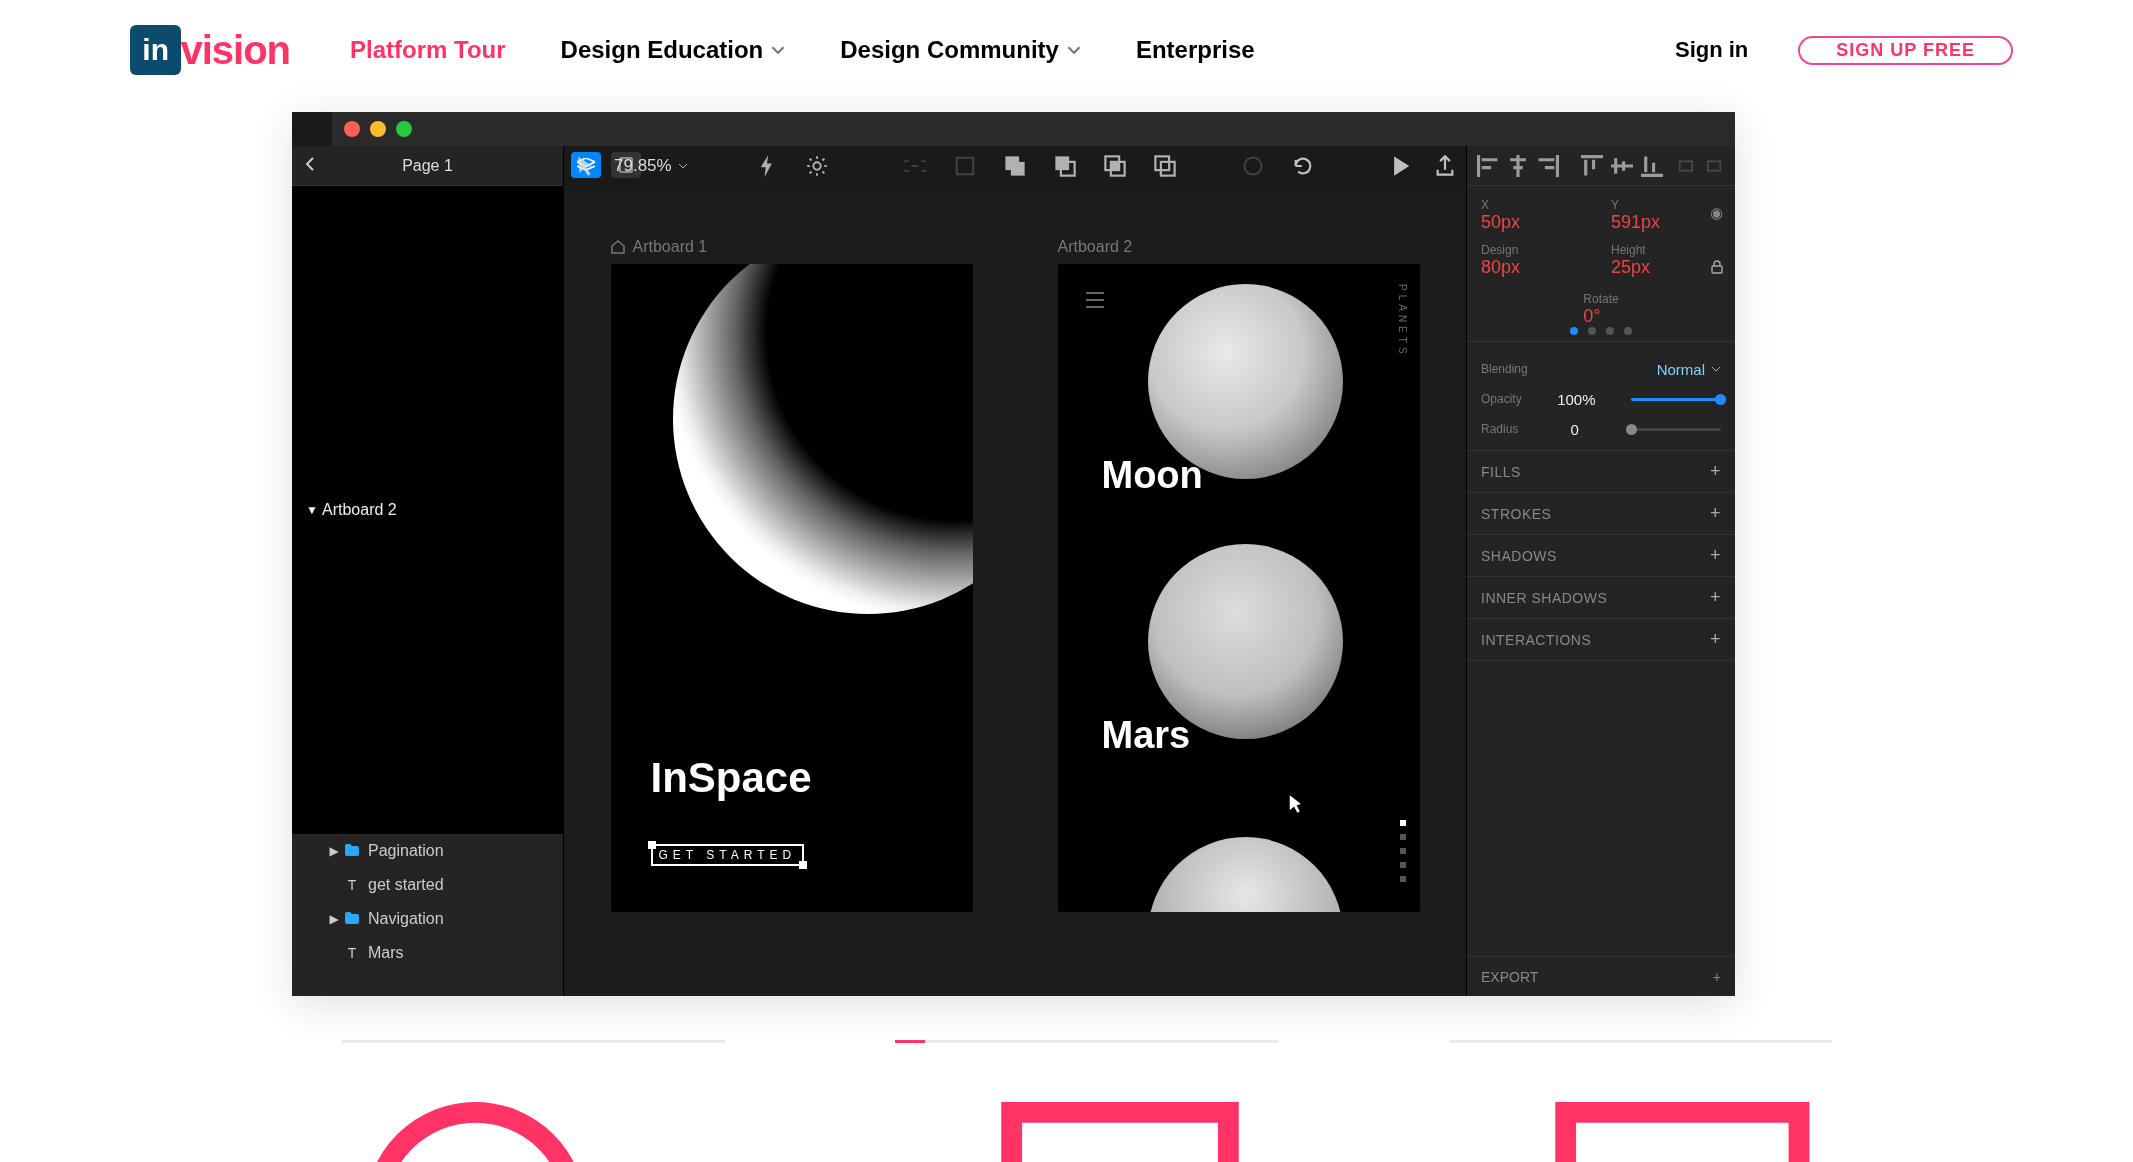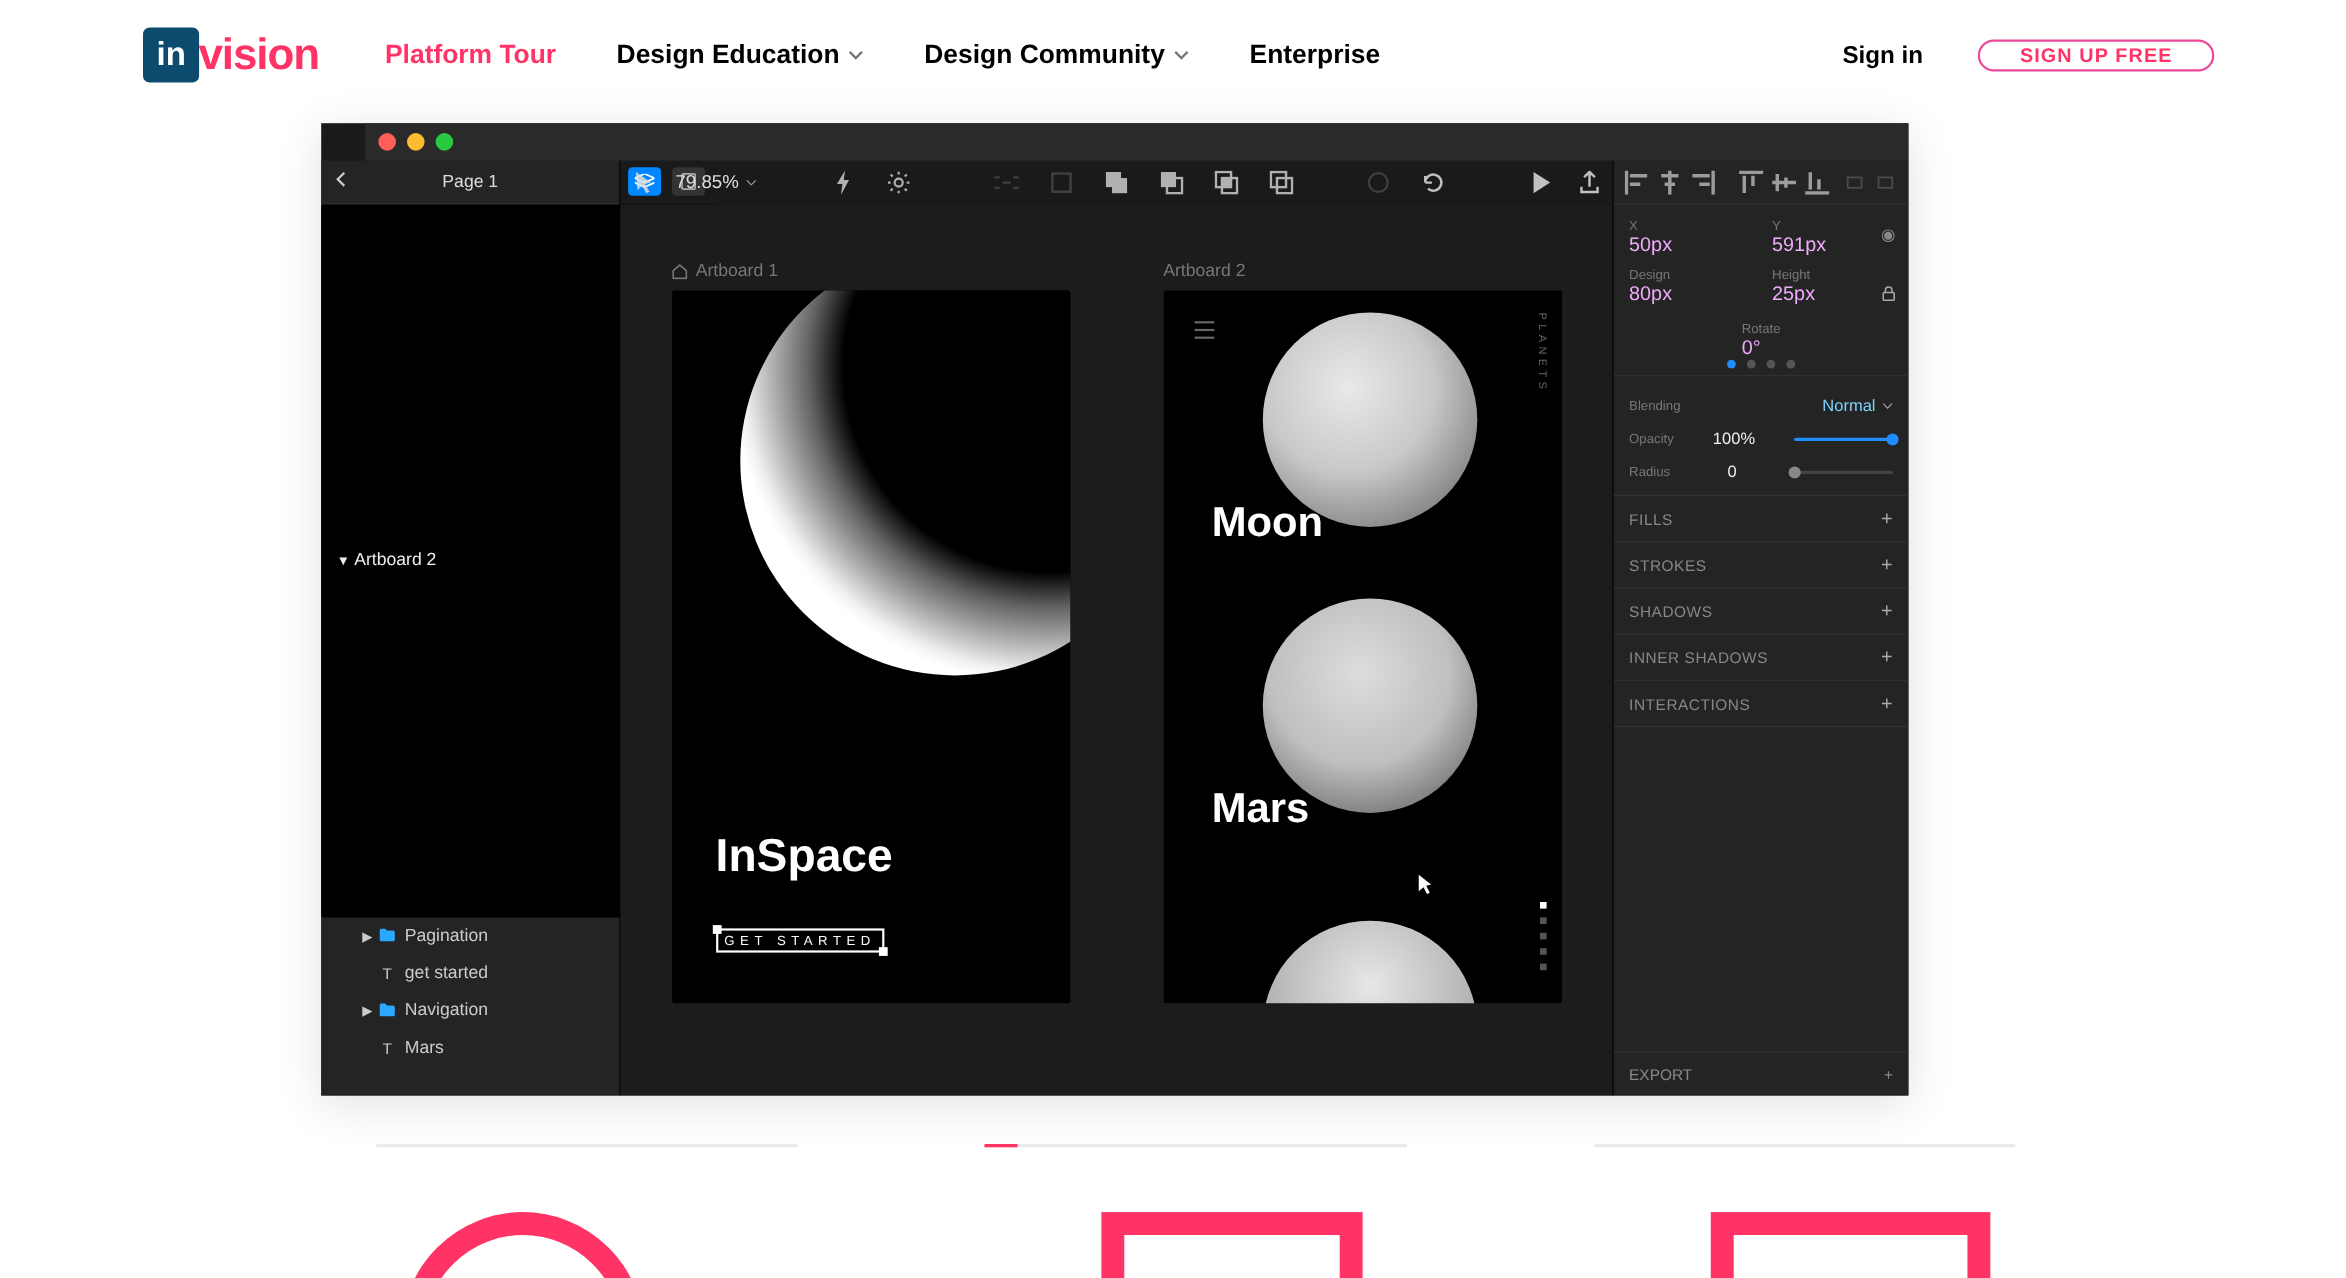--- a/index.html
+++ b/index.html
@@ -71,21 +71,21 @@
   .dots span { width:6px; height:6px; background:#555; display:block;}
   .dots span.active{background:#fff;}
   .cursor-img { position:absolute; top:530px; left:230px; }
   
   .inspector { position:absolute; top:34px; right:0; width:269px; bottom:0; background:#242424; color:#ccc; font-size:15px; border-left:1px solid #000;}
   .insp-top { height:40px; display:flex; align-items:center; padding:0 10px; gap:8px; border-bottom:1px solid #333;}
   .align-btn { width:22px; height:22px; display:flex; align-items:center; justify-content:center; cursor:pointer; opacity:.8;}
   .insp-sec { padding:12px 14px 6px 14px; border-bottom:1px solid #333;}
   .coord-grid { display:grid; grid-template-columns:1fr 1fr; row-gap:10px; column-gap:20px;}
   .coord-label { color:#777; font-size:12px;}
-  .coord-value { color:#f0abfc; font-size:18px;}
+  .coord-value { color:#ef4444; font-size:18px;}
   .row-between { display:flex; justify-content:space-between; align-items:center;}
   .pill-dots { display:flex; gap:10px; align-items:center;}
   .pill-dots span { width:8px; height:8px; border-radius:50%; background:#555; display:inline-block;}
   .pill-dots span.blue{background:#1f8cff;}
   .insp-row { height:42px; display:flex; align-items:center; justify-content:space-between; padding:0 14px; border-bottom:1px solid #333; color:#888; font-size:14px; letter-spacing:0.5px;}
   .insp-row .plus { font-size:18px; color:#aaa; cursor:pointer;}
   .export-row { position:absolute; bottom:0; left:0; right:0; height:40px; display:flex; align-items:center; justify-content:space-between; padding:0 14px; color:#888; font-size:14px; border-top:1px solid #333;}
   
   .features { position:absolute; top:1040px; left:342px; width:1490px; display:flex; gap:170px;}
   .feature-col { width:410px; }

